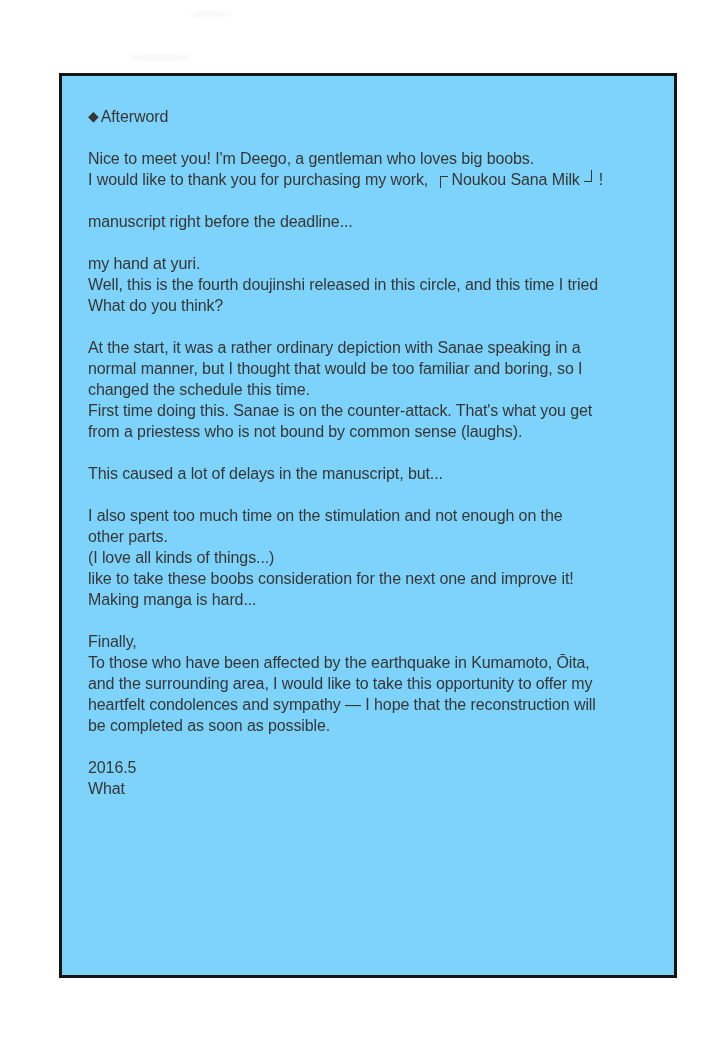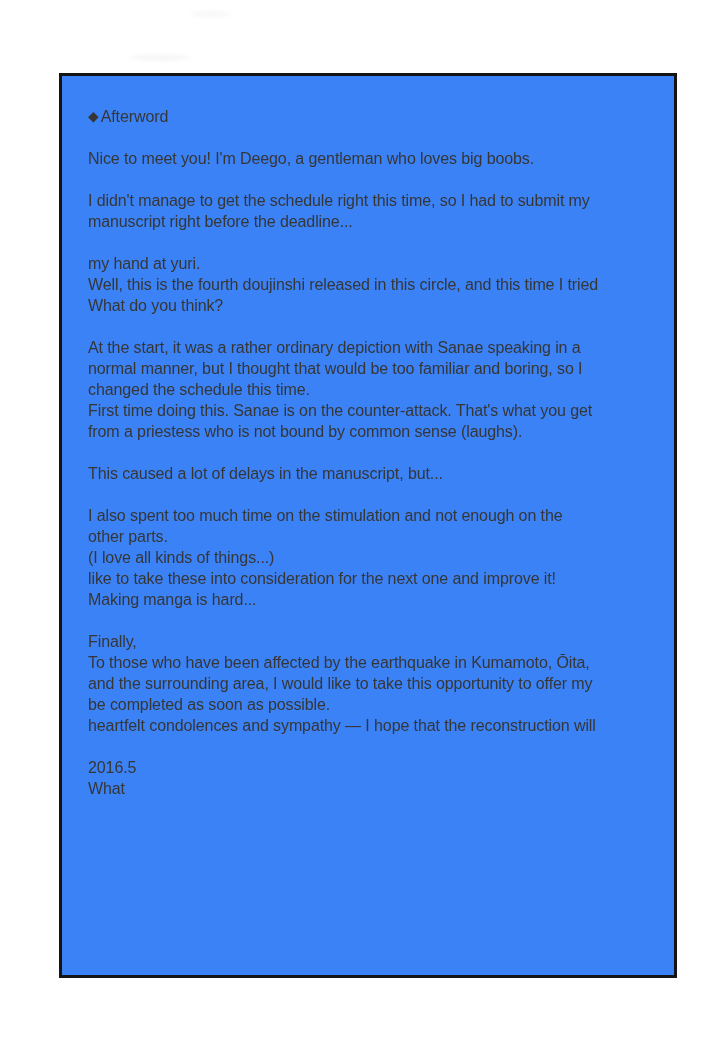--- a/index.html
+++ b/index.html
@@ -20,21 +20,21 @@
     border-radius: 50%;
     filter: blur(2px);
   }
   .frame {
     position: absolute;
     left: 59px;
     top: 73px;
     width: 612px;   
     height: 899px;  
     border: 3px solid #141414;
-    background: #3b82f6;
+    background: #7dd3fc;
     box-sizing: content-box;
   }
   .content {
     padding: 30px 18px 0 26px;
     color: #363636;
     font-size: 16px;
     line-height: 21px;
     letter-spacing: -0.1px;
   }
   .heading {
@@ -83,23 +83,23 @@
 <div class="frame" style="border-color: rgb(20, 20, 20);">
   <div class="content" style="color: rgb(54, 54, 54);">
 
     <div class="heading">
       <span class="bullet">◆</span><span>Afterword</span>
     </div>
 
     <div id="afterword-body">
         <div class="para">
           <div class="line">Nice to meet you! I'm Deego, a gentleman who loves big boobs.</div>
+          <div class="line">I would like to thank you for purchasing my work, <span class="br-open"></span>Noukou Sana Milk<span class="br-close"></span>!</div>
         </div>
         <div class="para">
-          <div class="line">I didn't manage to get the schedule right this time, so I had to submit my</div>
           <div class="line">manuscript right before the deadline...</div>
         </div>
         <div class="para">
           <div class="line">my hand at yuri.</div>
           <div class="line">Well, this is the fourth doujinshi released in this circle, and this time I tried</div>
           <div class="line">What do you think?</div>
         </div>
         <div class="para">
           <div class="line">At the start, it was a rather ordinary depiction with Sanae speaking in a</div>
           <div class="line">normal manner, but I thought that would be too familiar and boring, so I</div>
@@ -107,29 +107,29 @@
           <div class="line">First time doing this. Sanae is on the counter-attack. That's what you get</div>
           <div class="line">from a priestess who is not bound by common sense (laughs).</div>
         </div>
         <div class="para">
           <div class="line">This caused a lot of delays in the manuscript, but...</div>
         </div>
         <div class="para">
           <div class="line">I also spent too much time on the stimulation and not enough on the</div>
           <div class="line">other parts.</div>
           <div class="line">(I love all kinds of things...)</div>
-          <div class="line">like to take these into consideration for the next one and improve it!</div>
+          <div class="line">like to take these boobs consideration for the next one and improve it!</div>
           <div class="line">Making manga is hard...</div>
         </div>
         <div class="para">
           <div class="line">Finally,</div>
           <div class="line">To those who have been affected by the earthquake in Kumamoto, Ōita,</div>
           <div class="line">and the surrounding area, I would like to take this opportunity to offer my</div>
+          <div class="line">heartfelt condolences and sympathy — I hope that the reconstruction will</div>
           <div class="line">be completed as soon as possible.</div>
-          <div class="line">heartfelt condolences and sympathy — I hope that the reconstruction will</div>
         </div>
         <div class="para">
           <div class="line">2016.5</div>
           <div class="line">What</div>
         </div>
       </div>
 
   </div>
 </div>
 

